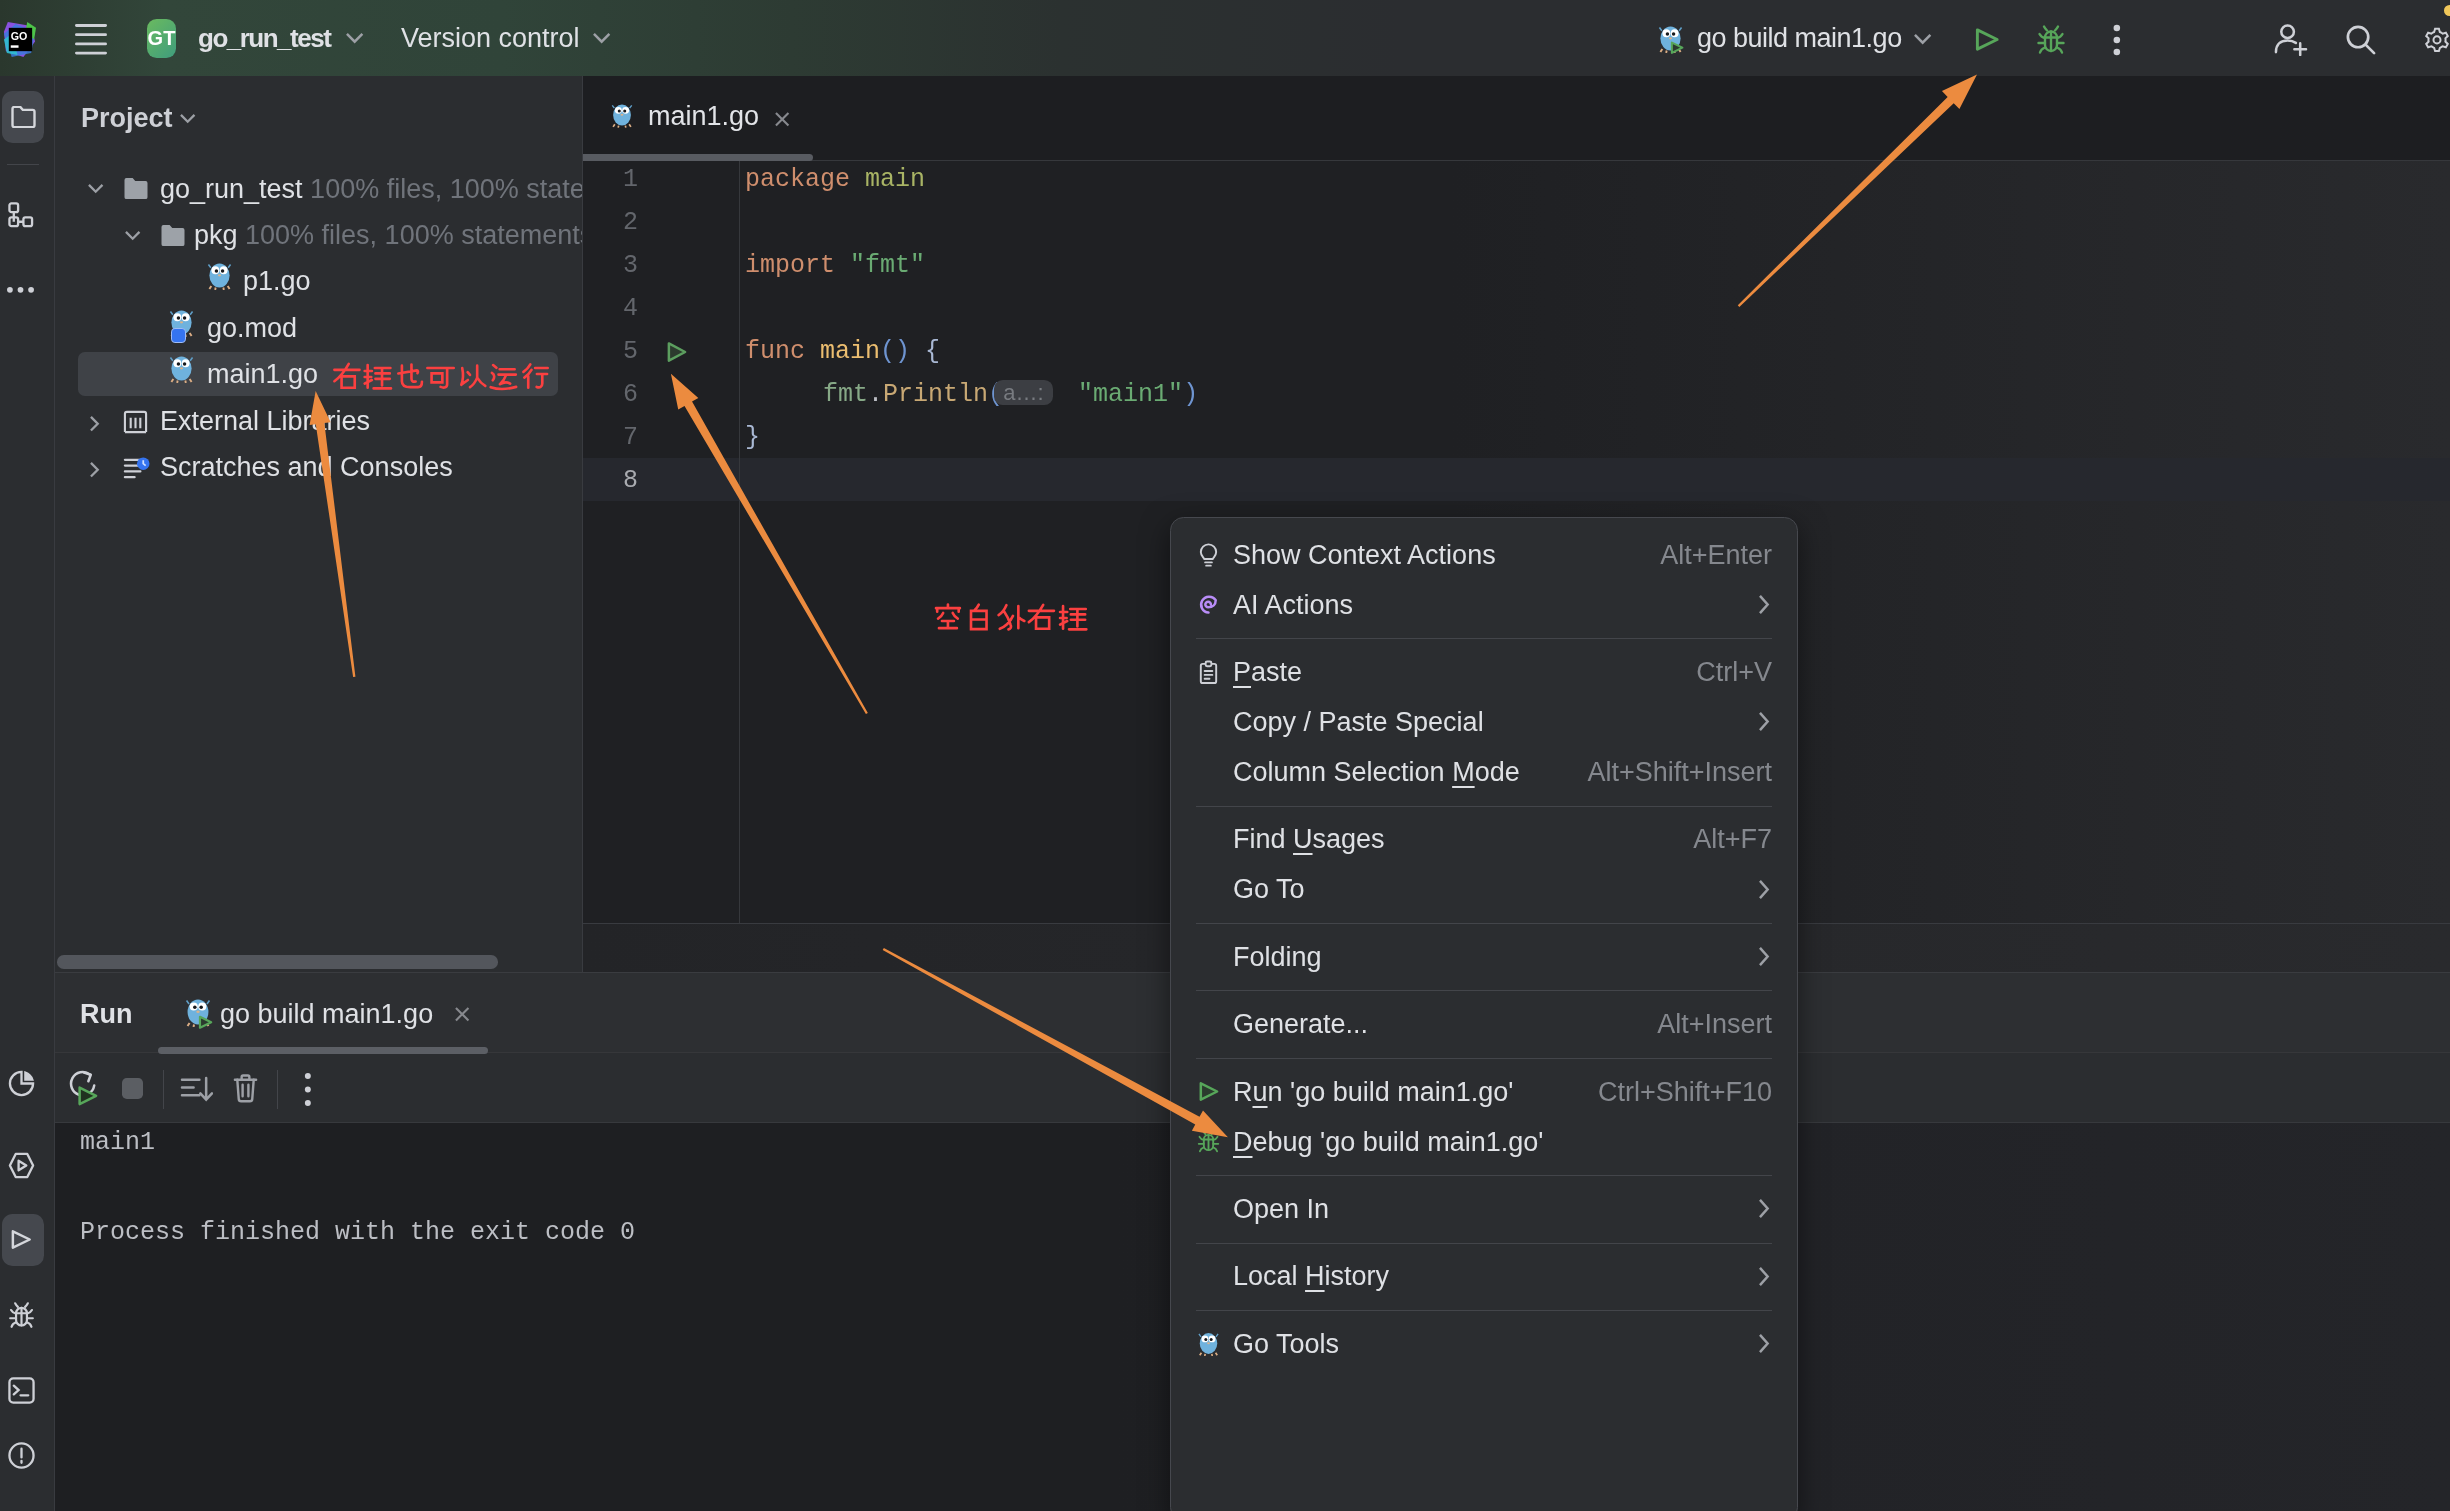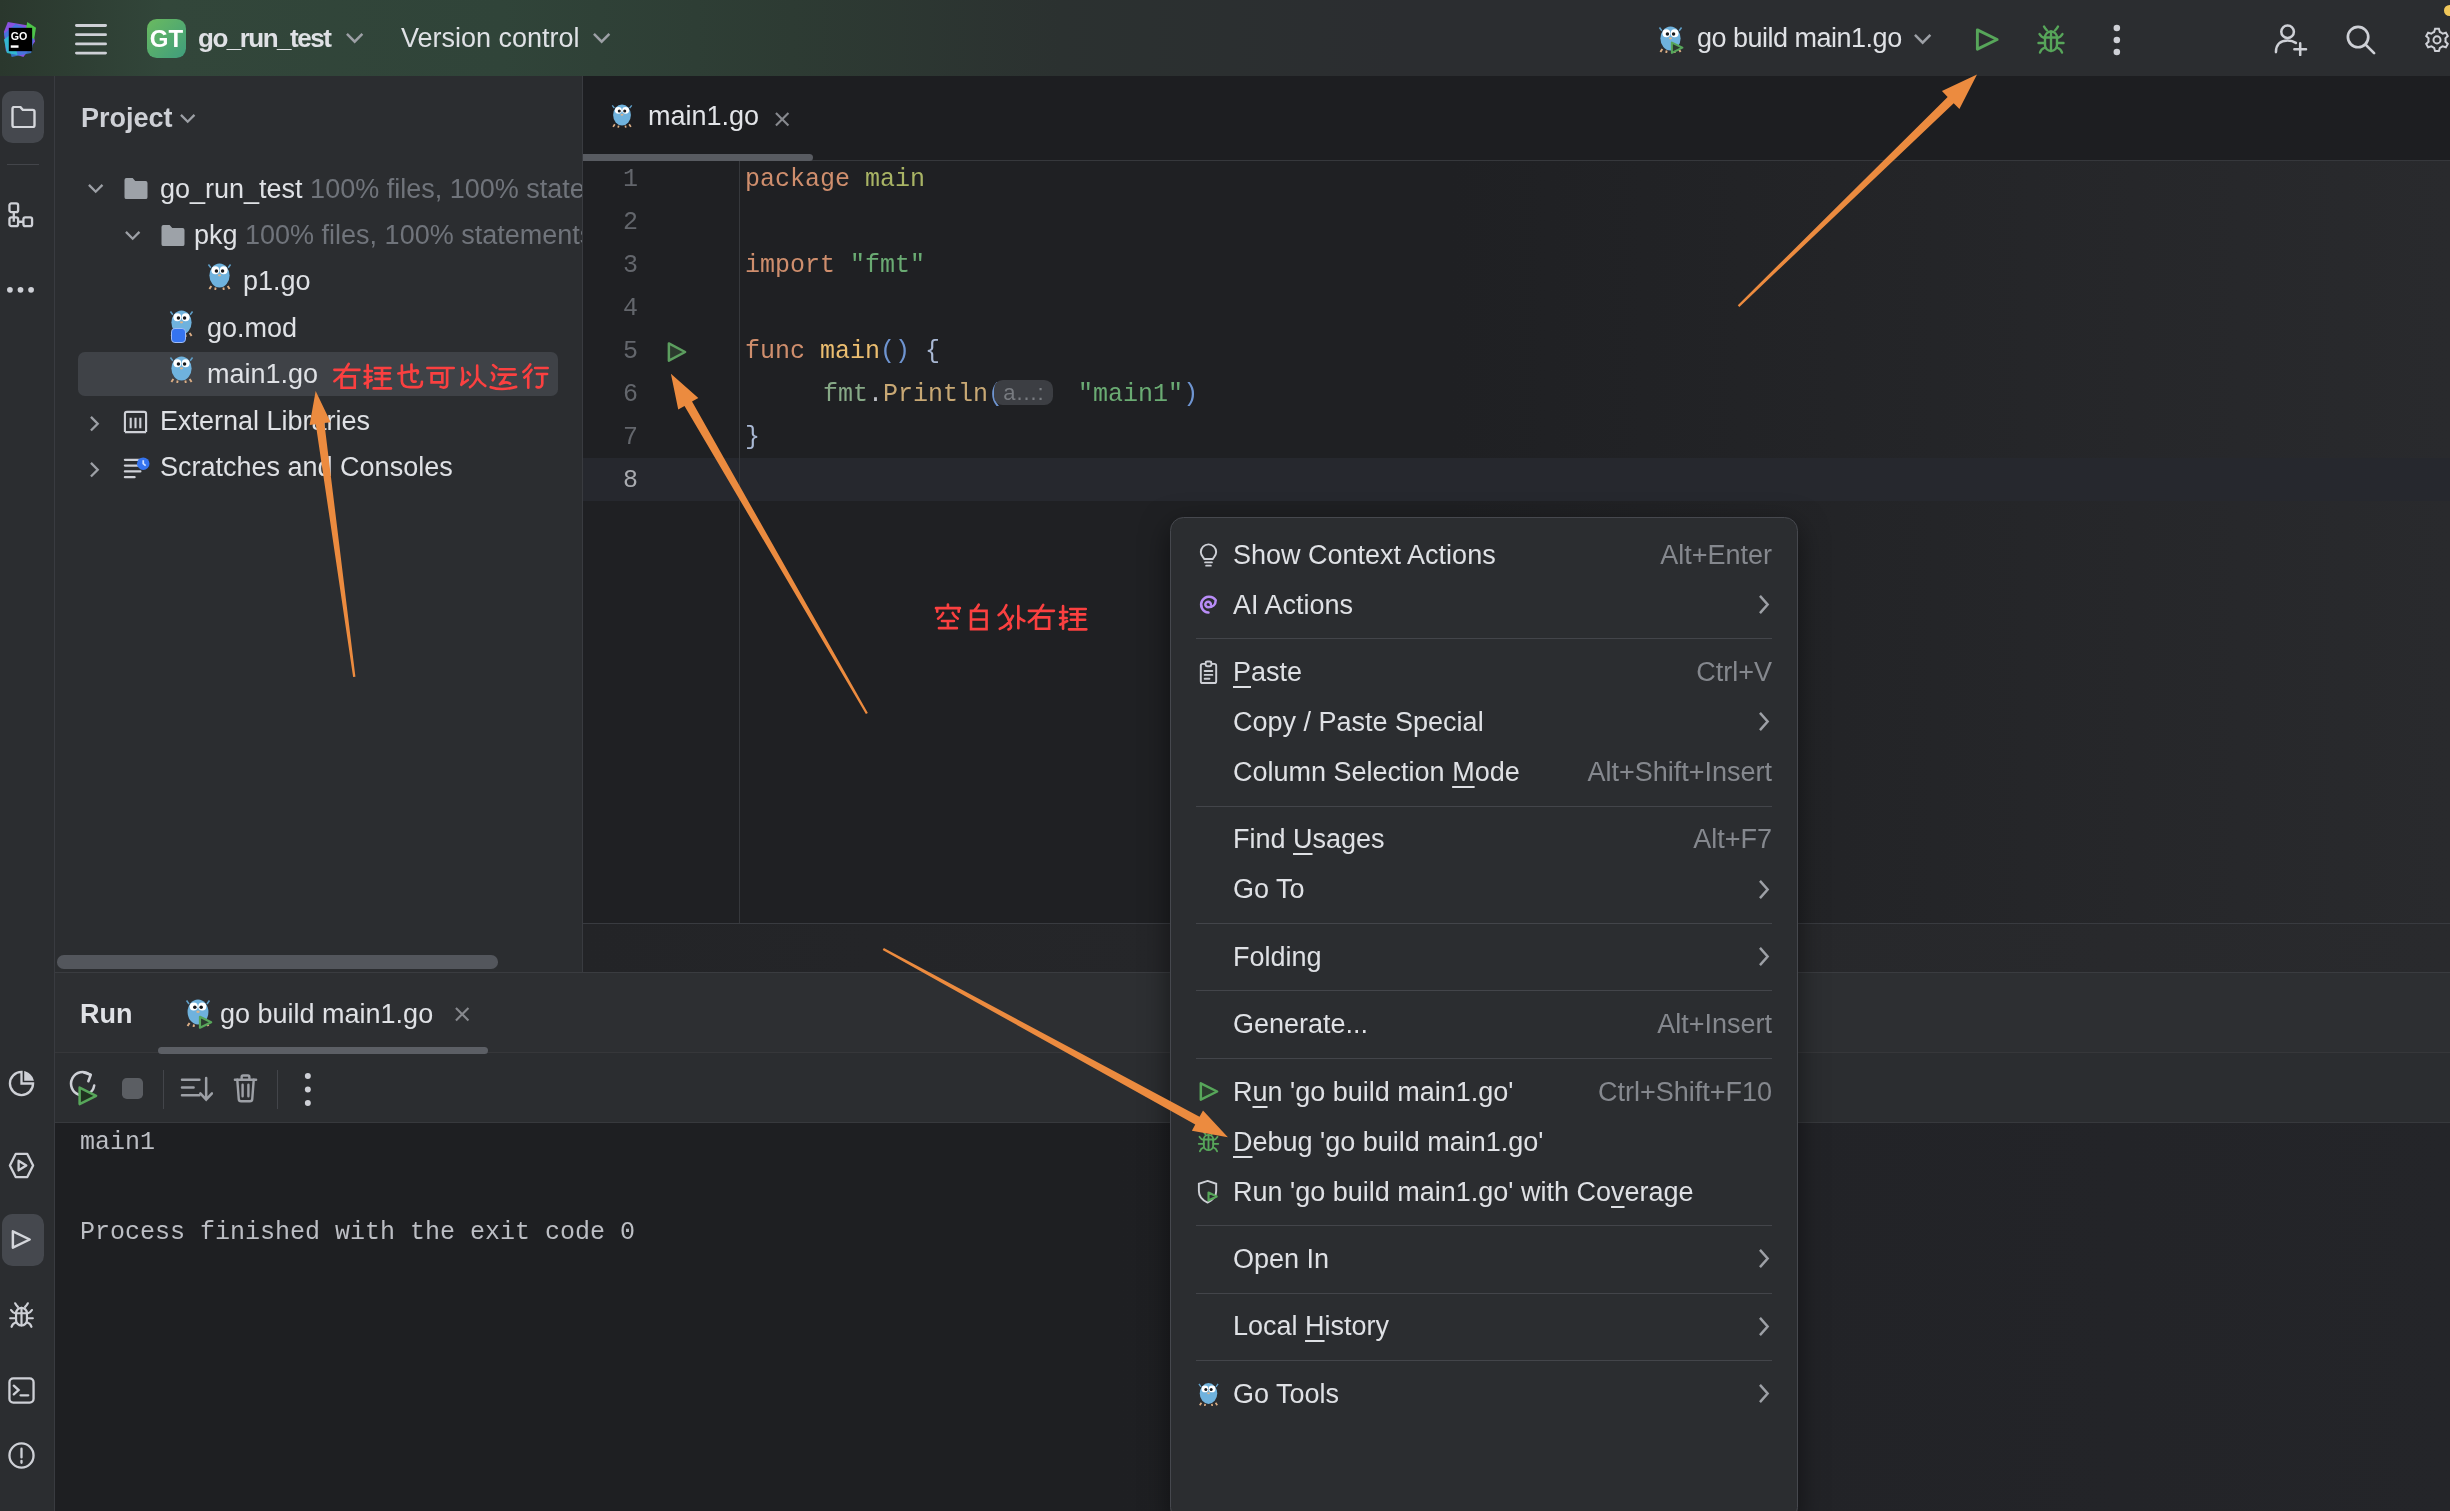--- a/index.html
+++ b/index.html
@@ -85,21 +85,21 @@
 
 <svg class="abs" style="left:75px;top:24px" width="32" height="32" viewBox="0 0 33 33">
   <g fill="#ced0d6">
       <rect y="0" width="33" height="3" rx="1.5"></rect>
       <rect y="9.5" width="33" height="3" rx="1.5"></rect>
       <rect y="19" width="33" height="3" rx="1.5"></rect>
       <rect y="28.5" width="33" height="3" rx="1.5"></rect>
     </g>
 </svg>
 
-<div class="abs" style="left:147px;top:19.3px;width:39px;height:39px;border-radius:9.7px;background:linear-gradient(135deg,#6aba5f,#3f9d7d);color:#fff;font-size:24px;font-weight:bold;text-align:center;line-height:39px;">GT</div>
+<div class="abs" style="left:147px;top:19.3px;width:29px;height:39px;border-radius:9.7px;background:linear-gradient(135deg,#6aba5f,#3f9d7d);color:#fff;font-size:20px;font-weight:bold;text-align:center;line-height:39px;">GT</div>
 <div class="abs tbtext" style="left:198px;top:0;font-weight:600;font-size:26px;letter-spacing:-1.5px;">go_run_test</div>
 <svg class="abs" style="left:345px;top:32px" width="19.3" height="12.6" viewBox="0 0 20 13">
     <polyline points="2,2 10,10 18,2" fill="none" stroke="#9da0a6" stroke-width="2.6"></polyline>
   </svg>
 <div class="abs tbtext" style="left:401px;top:0;text-align:center;">Version control</div>
 <svg class="abs" style="left:592px;top:32px" width="19.3" height="12.6" viewBox="0 0 20 13">
     <polyline points="2,2 10,10 18,2" fill="none" stroke="#9da0a6" stroke-width="2.6"></polyline>
   </svg>
 
 <svg class="abs" style="left:1658px;top:24px" width="25" height="29" viewBox="0 0 26 30">
@@ -451,26 +451,20 @@
   <div class="mi">Generate...<span class="sc">Alt+Insert</span></div>
   <div class="msep">
       <div></div>
     </div>
   <div class="mi"><svg class="mico" viewBox="0 0 26 26">
         <path d="M5,4.5 L22,13 L5,21.5 Z" fill="#2b3b2e" stroke="#57a65a" stroke-width="2.6" stroke-linejoin="round"></path>
       </svg>R<u>u</u>n 'go build main1.go'<span class="sc">Ctrl+Shift+F10</span></div>
   <div class="mi"><svg class="mico" viewBox="0 0 32 32" style="color:#57a65a">
         <use href="#bug"></use>
       </svg><u>D</u>ebug 'go build main1.go'</div>
-  <div class="mi"><svg class="mico" viewBox="0 0 26 26">
-        <g fill="none">
-          <path d="M12,2 L21,5 V12.5 C21,18.5 17.5,22 12,24.5 C6.5,22 3,18.5 3,12.5 V5 Z" stroke="#ced0d6" stroke-width="2"></path>
-          <path d="M13,14 L21.5,18.2 L13,22.4 Z" fill="#2b2d30" stroke="#57a65a" stroke-width="2.2" stroke-linejoin="round"></path>
-        </g>
-      </svg>Run 'go build main1.go' with Co<u>v</u>erage</div>
   <div class="msep">
       <div></div>
     </div>
   <div class="mi">Open In<svg class="sub" width="11.6" height="21" viewBox="0 0 12 22">
         <polyline points="2,2 10,11 2,20" fill="none" stroke="#9da0a6" stroke-width="2.6"></polyline>
       </svg></div>
   <div class="msep">
       <div></div>
     </div>
   <div class="mi">Local <u>H</u>istory<svg class="sub" width="11.6" height="21" viewBox="0 0 12 22">

